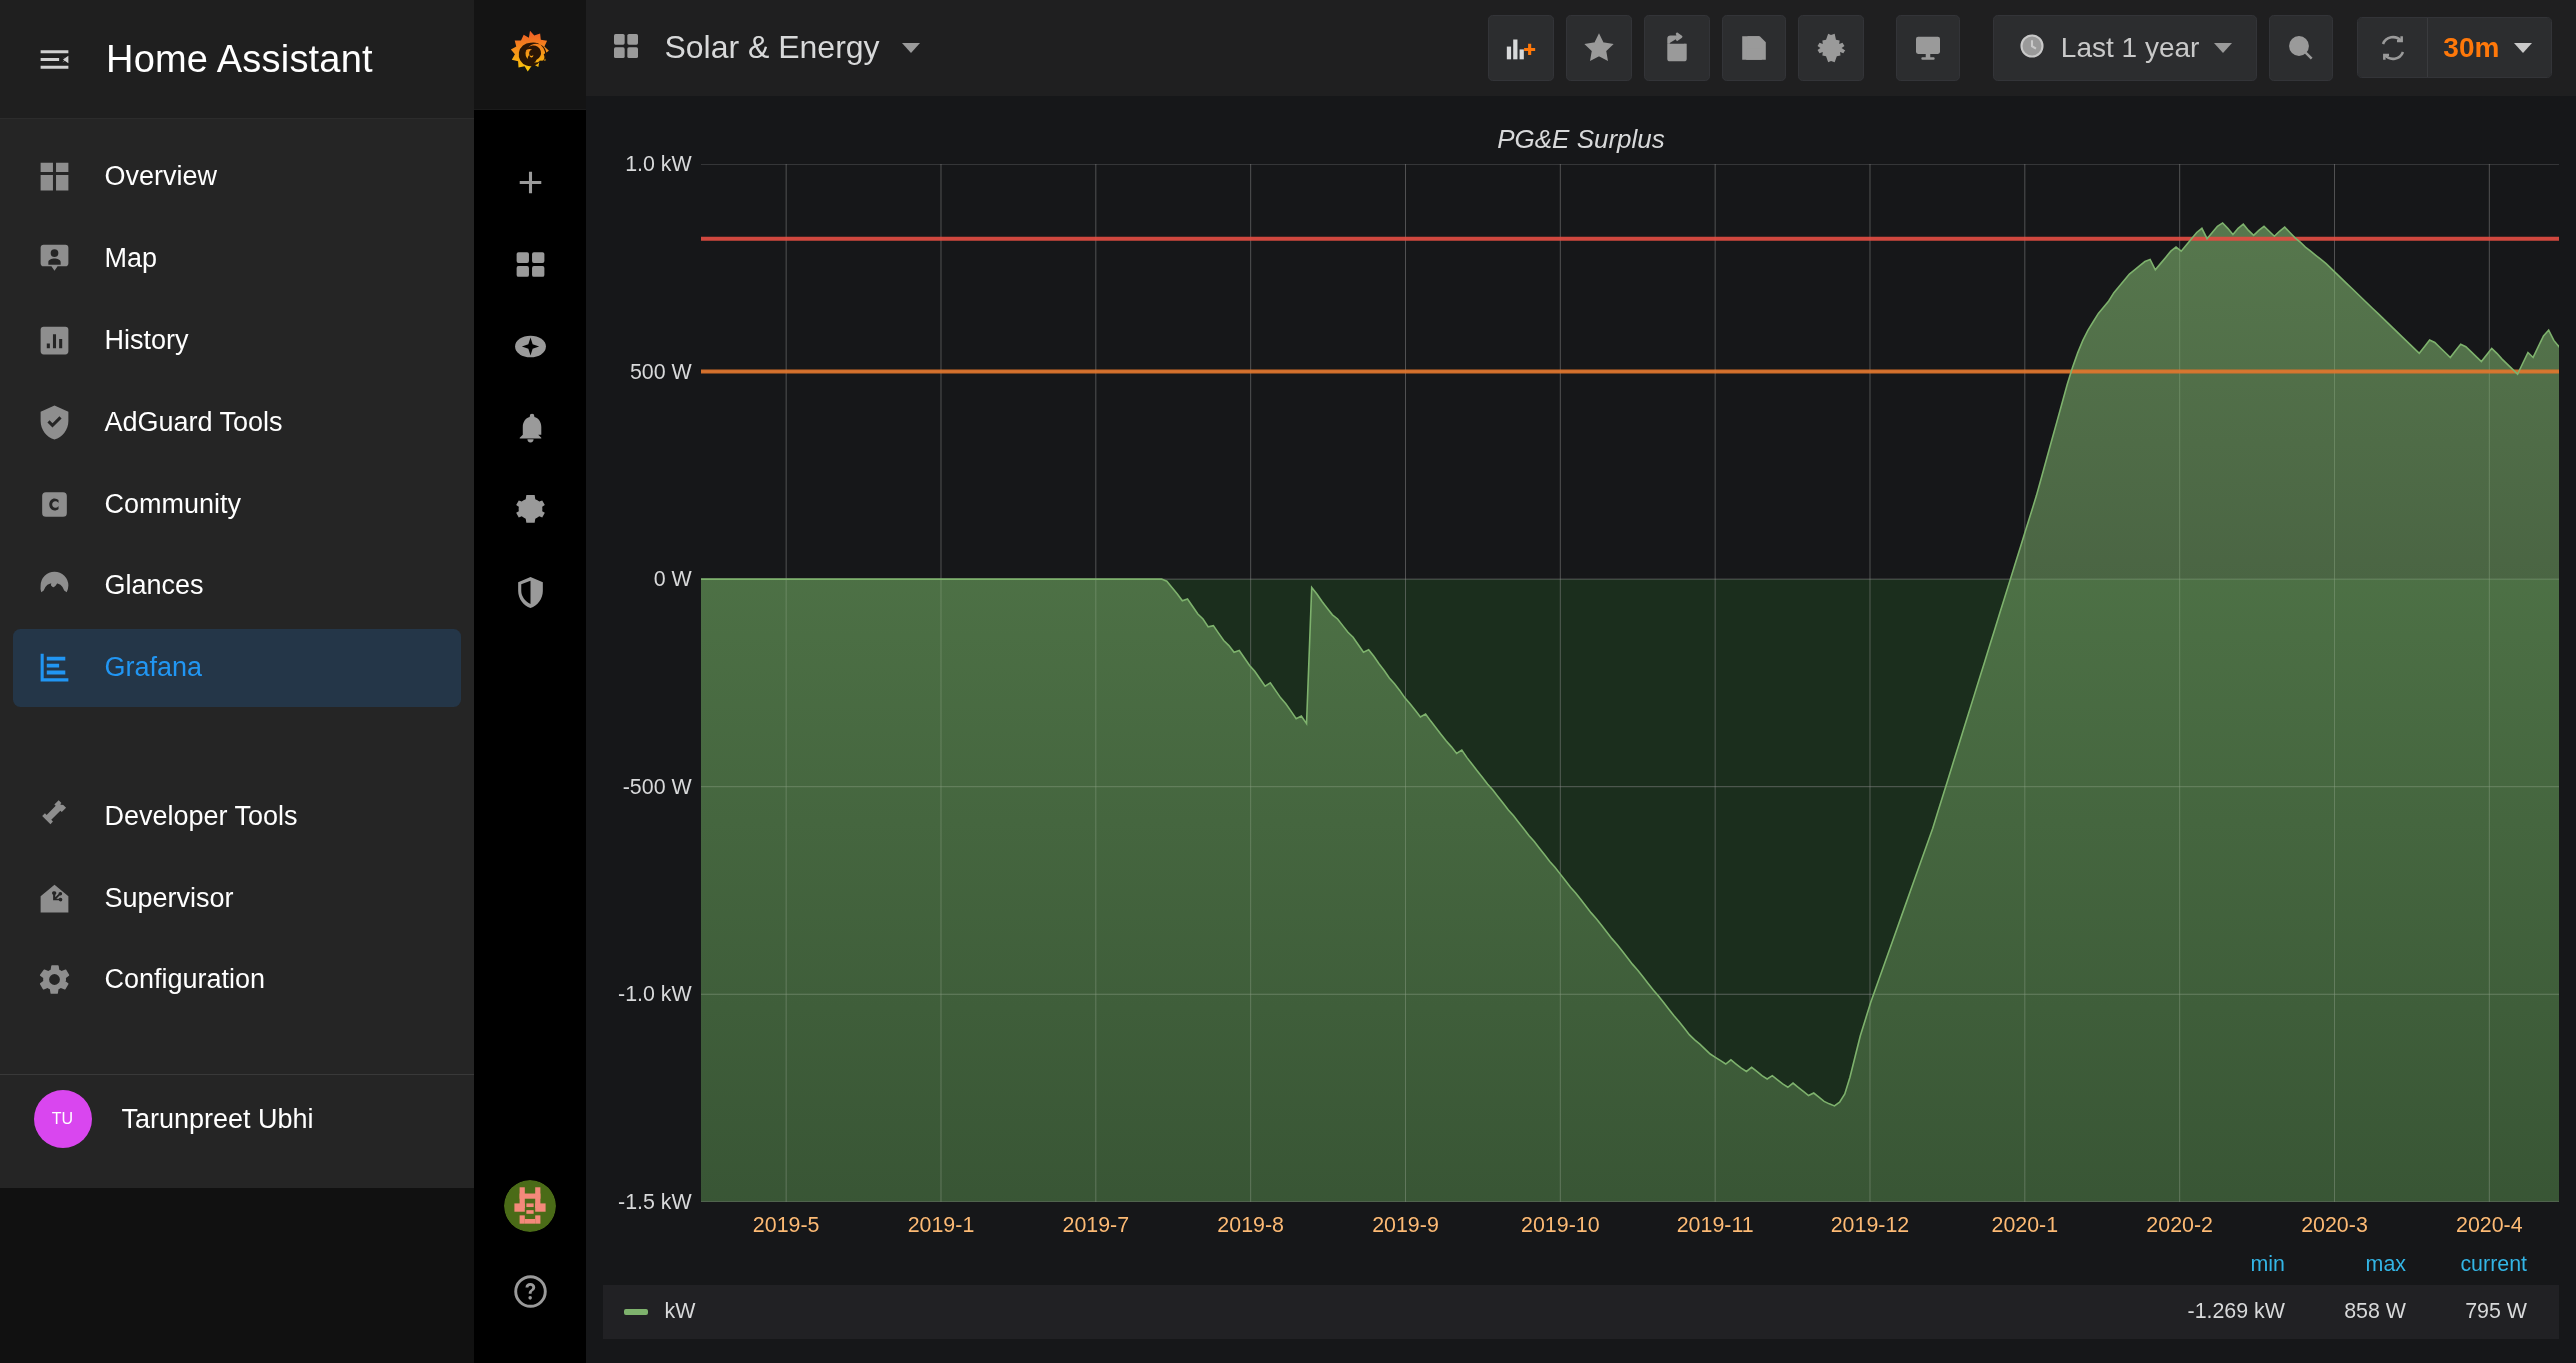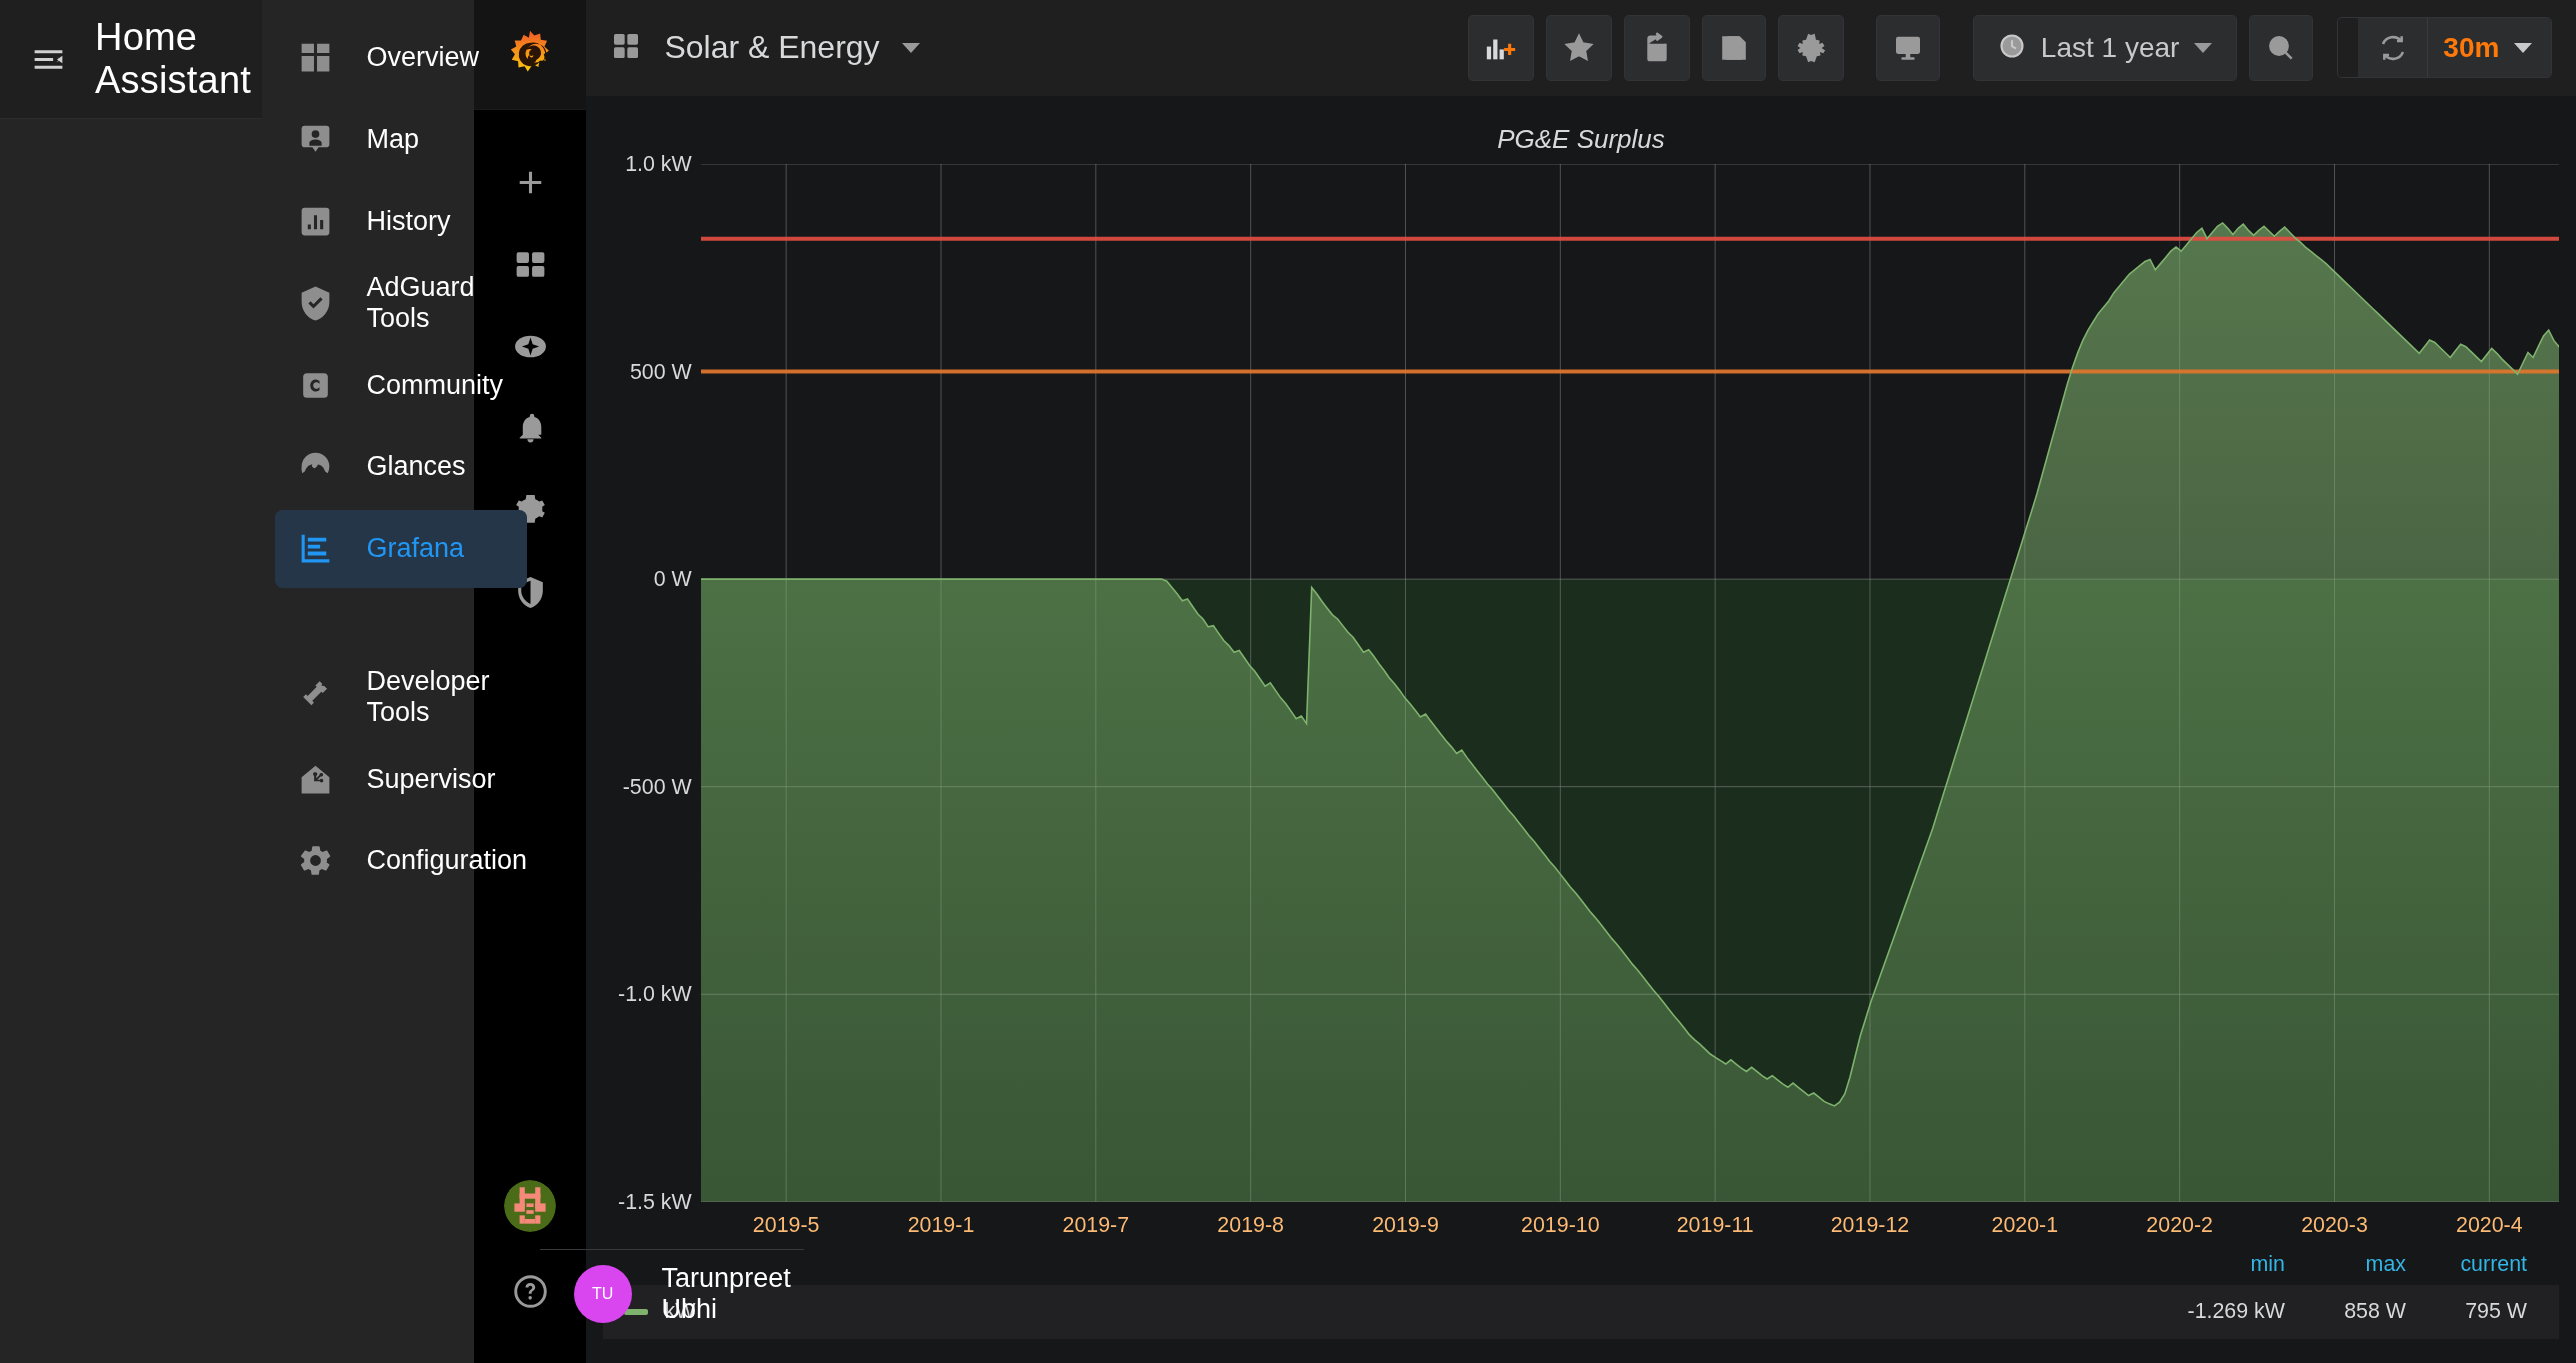--- a/index.html
+++ b/index.html
@@ -6,25 +6,26 @@
   html, body {
     width: 2576px; height: 1363px;
     background: #111111;
     font-family: "Liberation Sans", sans-serif;
     overflow: hidden;
   }
   .app { display: flex; width: 2576px; height: 1363px; }
 
   
   .ha-sidebar {
-    width: 474px; height: 1363px;
+    width: 474px; height: 1188px;
     background: #252525;
-    display: flex; flex-direction: row;
+    display: flex; flex-direction: column;
     flex: 0 0 474px;
     position: relative;
+    justify-content: center;
   }
   .ha-header {
     height: 119px; display: flex; align-items: center;
     padding-left: 30px; gap: 28px;
     background: #1f1f1f;
     border-bottom: 0.9px solid #2c2c2c;
   }
   .ha-menu-btn { width: 48px; height: 48px; display:flex; align-items:center; justify-content:center; cursor:pointer; }
   .ha-title { color: #ffffff; font-size: 38px; font-weight: 400; letter-spacing: 0.2px; }
 
@@ -77,21 +78,21 @@
   .gf-spacer { flex: 1 1 auto; }
   .gf-actions { display:flex; align-items:center; gap: 12px; }
   .gf-btn {
     height: 66px; min-width: 61px; background:#2c2d2f; border:0.9px solid #333438; border-radius:4.7px;
     display:flex; align-items:center; justify-content:center; cursor:pointer; padding: 0 15px;
   }
   .gf-btn svg { fill:#9a9a9a; }
   .gf-btn.tv { margin-left: 20.5px; }
   .gf-timepicker { margin-left: 20.5px; gap: 15px; padding: 0 24px; }
   .gf-timepicker .txt { color:#c9c9c9; font-size:28px; }
-  .gf-refresh-group { margin-left: 12px; display:flex; height:61px; border:0.9px solid #333438; border-radius:4.7px; overflow:hidden;padding-left:20px; }
+  .gf-refresh-group { margin-left: 12px; display:flex; height:61px; border:0.9px solid #333438; border-radius:4.7px; overflow:hidden; }
   .gf-refresh-group > div { background:#2c2d2f; display:flex; align-items:center; justify-content:center; cursor:pointer; }
   .gf-refresh-icon { width: 69px; }
   .gf-refresh-val { padding: 0 18.6px 0 15px; gap:15px; border-left:0.9px solid #3a3b3e; }
   .gf-refresh-val .v { color:#ff780a; font-size: 28px; font-weight:700; }
 
   
   .gf-panel { flex:1 1 auto; margin: 7.5px 17px 9.3px 17px; background:#161719; display:flex; flex-direction:column; min-height:0; }
   .panel-title { text-align:center; color:#d8d9da; font-size:26px; padding: 20.5px 0 9.3px 0; font-weight: 400; font-style: italic; }
   .panel-body { flex:1 1 auto; display:flex; flex-direction:column; min-height:0; }
 

